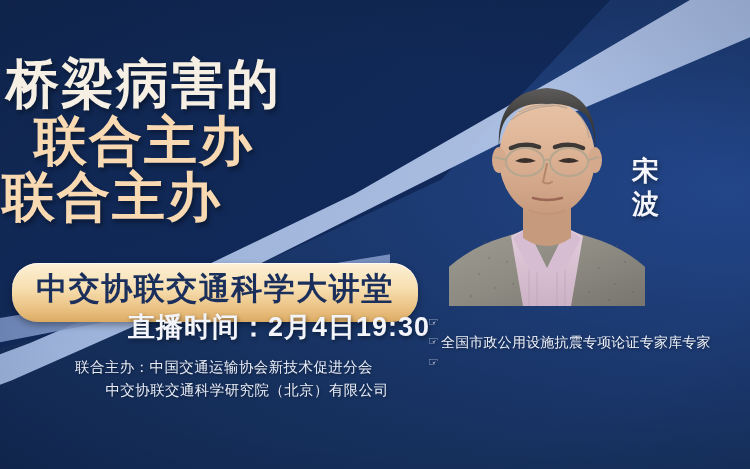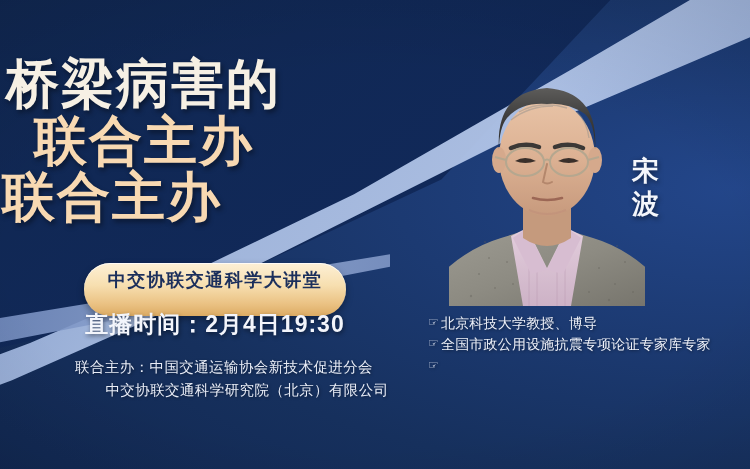--- a/index.html
+++ b/index.html
@@ -81,38 +81,38 @@
   
   .badge-wrap {
     position: absolute;
     left: 0; top: 263px;
     width: 430px;
     text-align: center;
     z-index: 7;
   }
   .badge {
     display: inline-block;
-    padding: 5px 24px 24px 24px;
+    padding: 5px 24px 12px 24px;
     border-radius: 26px;
-    font-size: 18px;
+    font-size: 31px;
     font-weight: 700;
     letter-spacing: 1.5px;
     color: #1b2f5c;
     background: linear-gradient(180deg, #fdf0d6 0%, #f7dfb0 42%, #eac182 78%, #dcab63 100%);
     box-shadow: 0 3px 7px rgba(0,0,0,.35), inset 0 1px 0 rgba(255,255,255,.75);
     white-space: nowrap;
   }
 
   
   .time-line {
     position: absolute;
     left: 0; top: 309px;
     width: 430px;
-    text-align: center;
-    font-size: 23px;
+    text-align: right;
+    font-size: 27px;
     font-weight: 700;
     color: #f3f5fb;
     letter-spacing: 1px;
     text-shadow: 1px 2px 4px rgba(0,0,0,.45);
     z-index: 7;
     white-space: nowrap;
   }
 
   
   .organizers {
@@ -297,21 +297,20 @@
   </div>
 
   <div class="speaker-name">
     <span>宋</span>
     <span>波</span>
   </div>
 
   <div class="credentials">
     <div class="cred-row">
       <span class="cred-bullet">☞</span>
-      <span>北京科技大学教授、博导</span>
     </div>
     <div class="cred-row">
       <span class="cred-bullet">☞</span>
       <span>全国市政公用设施抗震专项论证专家库专家</span>
     </div>
     <div class="cred-row">
       <span class="cred-bullet">☞</span>
     </div>
   </div>
 

